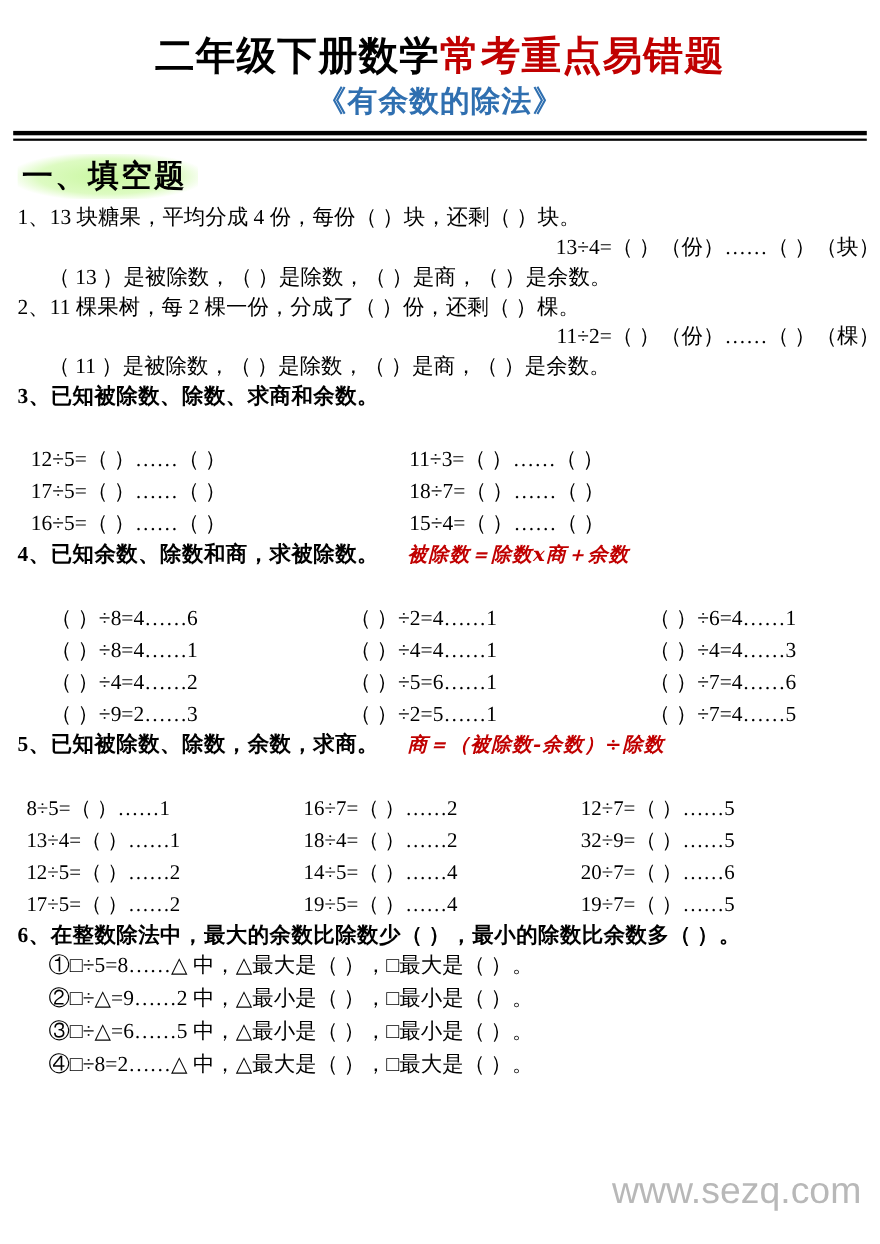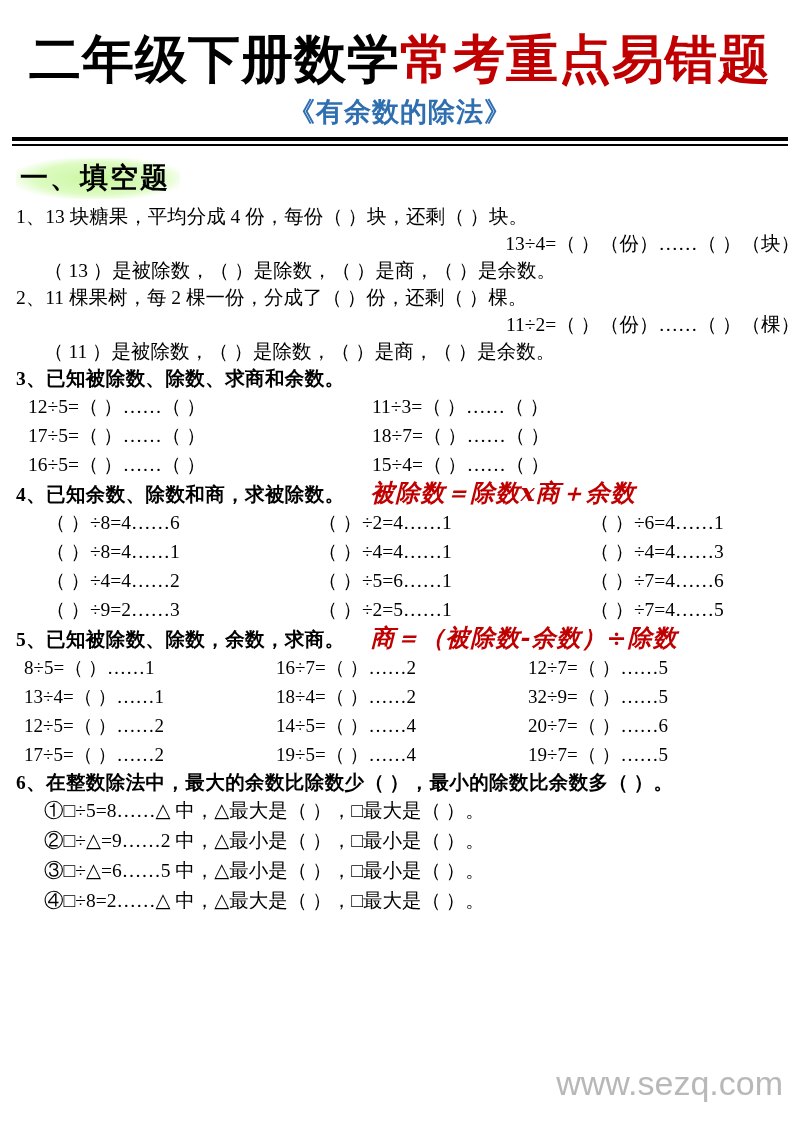--- a/index.html
+++ b/index.html
@@ -15,22 +15,22 @@
     font-family: "Liberation Serif", "DejaVu Serif", serif;
     color: #000000;
   }
 
   
   .title-wrap {
     text-align: center;
     padding-top: 30px;
   }
   .main-title {
-    font-family: Liberation Serif, serif;
-    font-size: 52px;
+    font-family: Liberation Sans, sans-serif;
+    font-size: 36px;
     font-weight: bold;
     letter-spacing: 1px;
     line-height: 1.15;
     white-space: nowrap;
   }
   .t-black { color: #000000; }
   .t-red   { color: #c00000; }
 
   .sub-title {
     font-family: "DejaVu Serif", "Liberation Serif", serif;
@@ -73,33 +73,34 @@
     white-space: nowrap;
   }
   .q.bold { font-weight: bold; letter-spacing: 0.4px; }
   .indent1 { margin-left: 46px; text-align: right; }
   .indent2 { margin-left: 44px; }
 
   
   .formula-red {
     color: #c00000;
     font-family: "DejaVu Serif", "Liberation Serif", serif;
-    font-size: 24px;
+    font-size: 18px;
     font-weight: bold;
     font-style: italic;
     letter-spacing: 1px;
     margin-left: 26px;
   }
 
   
   .eq-grid {
     margin-left: 46px;
     font-size: 19.5px;
     line-height: 29px;
     white-space: nowrap;
+    margin-top: 30px;
   }
   .eq-row { display: flex; }
   .eq-cell-2 { width: 344px; }
   .eq-cell-3a { width: 272px; }
   .eq-cell-3b { width: 272px; }
   .eq-cell-5 { width: 252px; }
 
   .eq-grid.g3 { margin-left: 28px; }
   .eq-grid.g5 { margin-left: 24px; font-size: 19px; }
 

